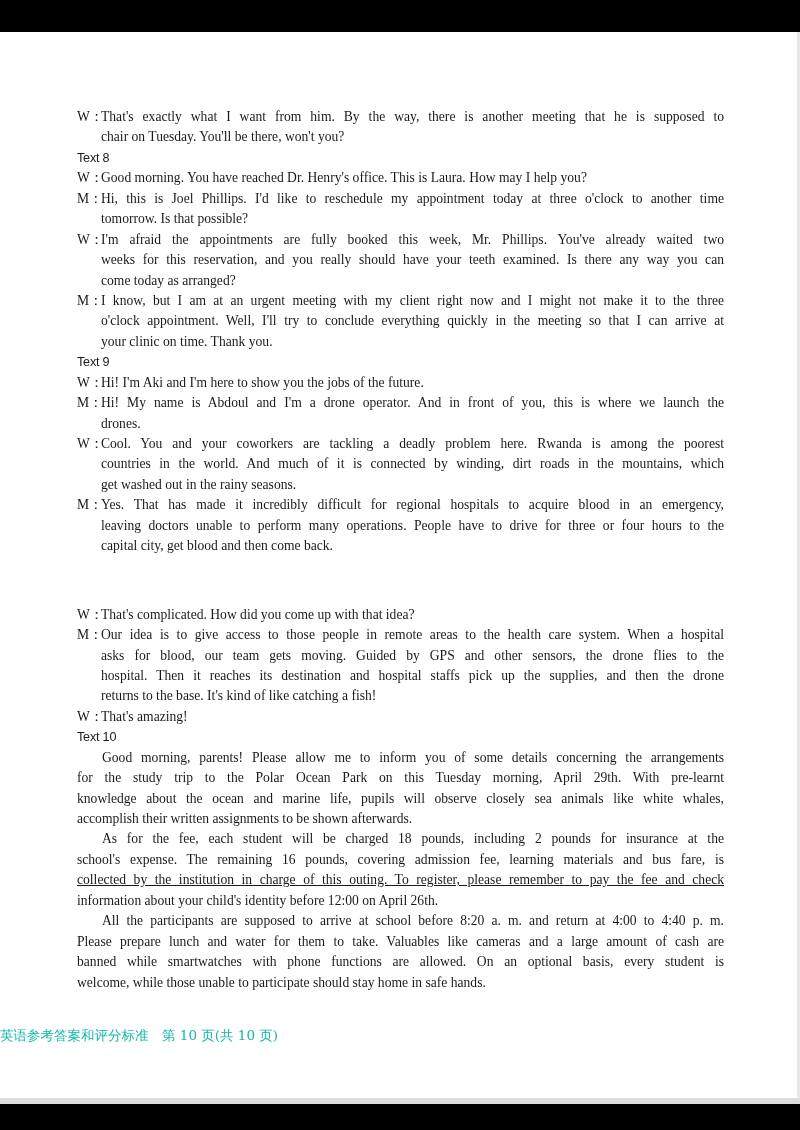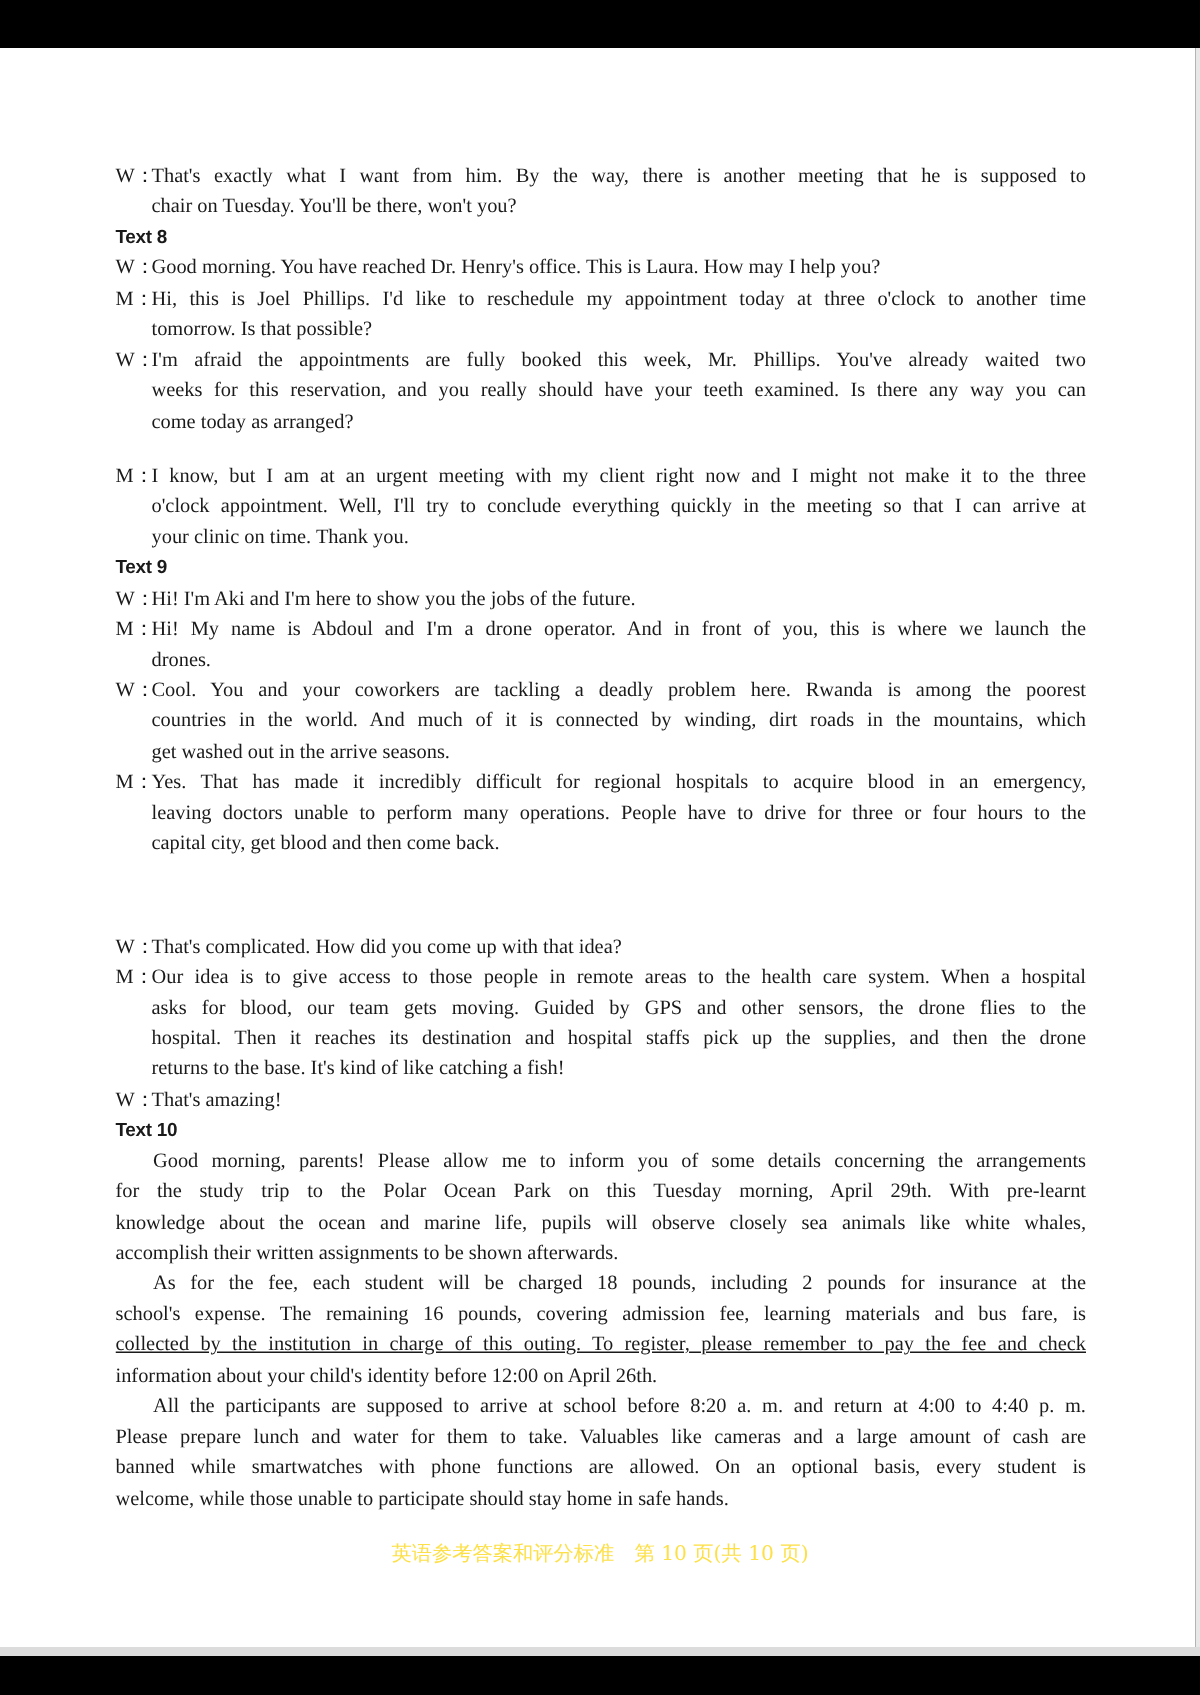--- a/index.html
+++ b/index.html
@@ -10,23 +10,23 @@
   .pageshadow { position:absolute; left:0; top:1098px; width:800px; height:6px; background:#dcdcdc; }
   .bottombar { position:absolute; left:0; top:1104px; width:800px; height:26px; background:#000; }
 
   .content { position:absolute; left:77px; top:107px; width:647px;
     font-family:"Liberation Serif", "DejaVu Serif", serif; font-size:13.6px; color:#1a1a1a; }
   .ln { height:20.44px; line-height:20.44px; white-space:nowrap; position:relative; }
   .j { text-align:justify; text-align-last:justify; white-space:normal; overflow:hidden; }
   .spk { position:absolute; left:0; top:0; }
   .ind { padding-left:24px; }
   .para-first { padding-left:25px; }
-  .head { font-weight:bold; font-family:"Liberation Sans", "DejaVu Sans", sans-serif; font-size:12.6px; letter-spacing:-0.2px; }
-  .footer { position:absolute; left:0; width:800px; top:1027px; text-align:center;
-    font-family:"DejaVu Serif", "Liberation Serif", serif; font-size:13.5px; color:#fde047; }
+  .head { font-weight:normal; font-family:"Liberation Sans", "DejaVu Sans", sans-serif; font-size:12.6px; letter-spacing:-0.2px; }
+  .footer { position:absolute; left:0; width:800px; top:1027px; text-align:left;
+    font-family:"DejaVu Serif", "Liberation Serif", serif; font-size:13.5px; color:#14b8a6; }
 </style>
 </head>
 <body>
 
 <div class="topbar"></div>
 <div class="page"></div>
 <div class="edge"></div>
 
 <div class="content">
   <div id="sec0">
@@ -56,21 +56,21 @@
         <div class="ind j" style="height: 20.44px; white-space: nowrap; text-align-last: auto; word-spacing: 7.475px; text-align: left;">I'm afraid the appointments are fully booked this week, Mr. Phillips. You've already waited two</div>
       </div>
       <div class="ln">
         <div class="ind j" style="height: 20.44px; white-space: nowrap; text-align-last: auto; word-spacing: 4.294px; text-align: left;">weeks for this reservation, and you really should have your teeth examined. Is there any way you can</div>
       </div>
       <div class="ln">
         <div class="ind" style="height: 20.44px;">come today as arranged?</div>
       </div>
       <div class="ln">
         <span class="spk">M：</span>
-        <div class="ind j" style="height: 20.44px; white-space: nowrap; text-align-last: auto; word-spacing: 3.916px; text-align: left; margin-top: 16px;">I know, but I am at an urgent meeting with my client right now and I might not make it to the three</div>
+        <div class="ind j" style="height: 20.44px; white-space: nowrap; text-align-last: auto; word-spacing: 3.916px; text-align: left;">I know, but I am at an urgent meeting with my client right now and I might not make it to the three</div>
       </div>
       <div class="ln">
         <div class="ind j" style="height: 20.44px; white-space: nowrap; text-align-last: auto; word-spacing: 4.129px; text-align: left;">o'clock appointment. Well, I'll try to conclude everything quickly in the meeting so that I can arrive at</div>
       </div>
       <div class="ln">
         <div class="ind" style="height: 20.44px;">your clinic on time. Thank you.</div>
       </div>
     </div>
   <div class="ln head">Text 9</div>
   <div id="sec9">
@@ -86,21 +86,21 @@
         <div class="ind" style="height: 20.44px;">drones.</div>
       </div>
       <div class="ln">
         <span class="spk">W：</span>
         <div class="ind j" style="height: 20.44px; white-space: nowrap; text-align-last: auto; word-spacing: 6.5px; text-align: left;">Cool. You and your coworkers are tackling a deadly problem here. Rwanda is among the poorest</div>
       </div>
       <div class="ln">
         <div class="ind j" style="height: 20.44px; white-space: nowrap; text-align-last: auto; word-spacing: 5.11px; text-align: center;">countries in the world. And much of it is connected by winding, dirt roads in the mountains, which</div>
       </div>
       <div class="ln">
-        <div class="ind" style="height: 20.44px;">get washed out in the arrive seasons.</div>
+        <div class="ind" style="height: 20.44px;">get washed out in the rainy seasons.</div>
       </div>
       <div class="ln">
         <span class="spk">M：</span>
         <div class="ind j" style="height: 20.44px; white-space: nowrap; text-align-last: auto; word-spacing: 6.323px; text-align: left;">Yes. That has made it incredibly difficult for regional hospitals to acquire blood in an emergency,</div>
       </div>
       <div class="ln">
         <div class="ind j" style="height: 20.44px; white-space: nowrap; text-align-last: auto; word-spacing: 4.049px; text-align: left;">leaving doctors unable to perform many operations. People have to drive for three or four hours to the</div>
       </div>
       <div class="ln">
         <div class="ind" style="height: 20.44px;">capital city, get blood and then come back.</div>

